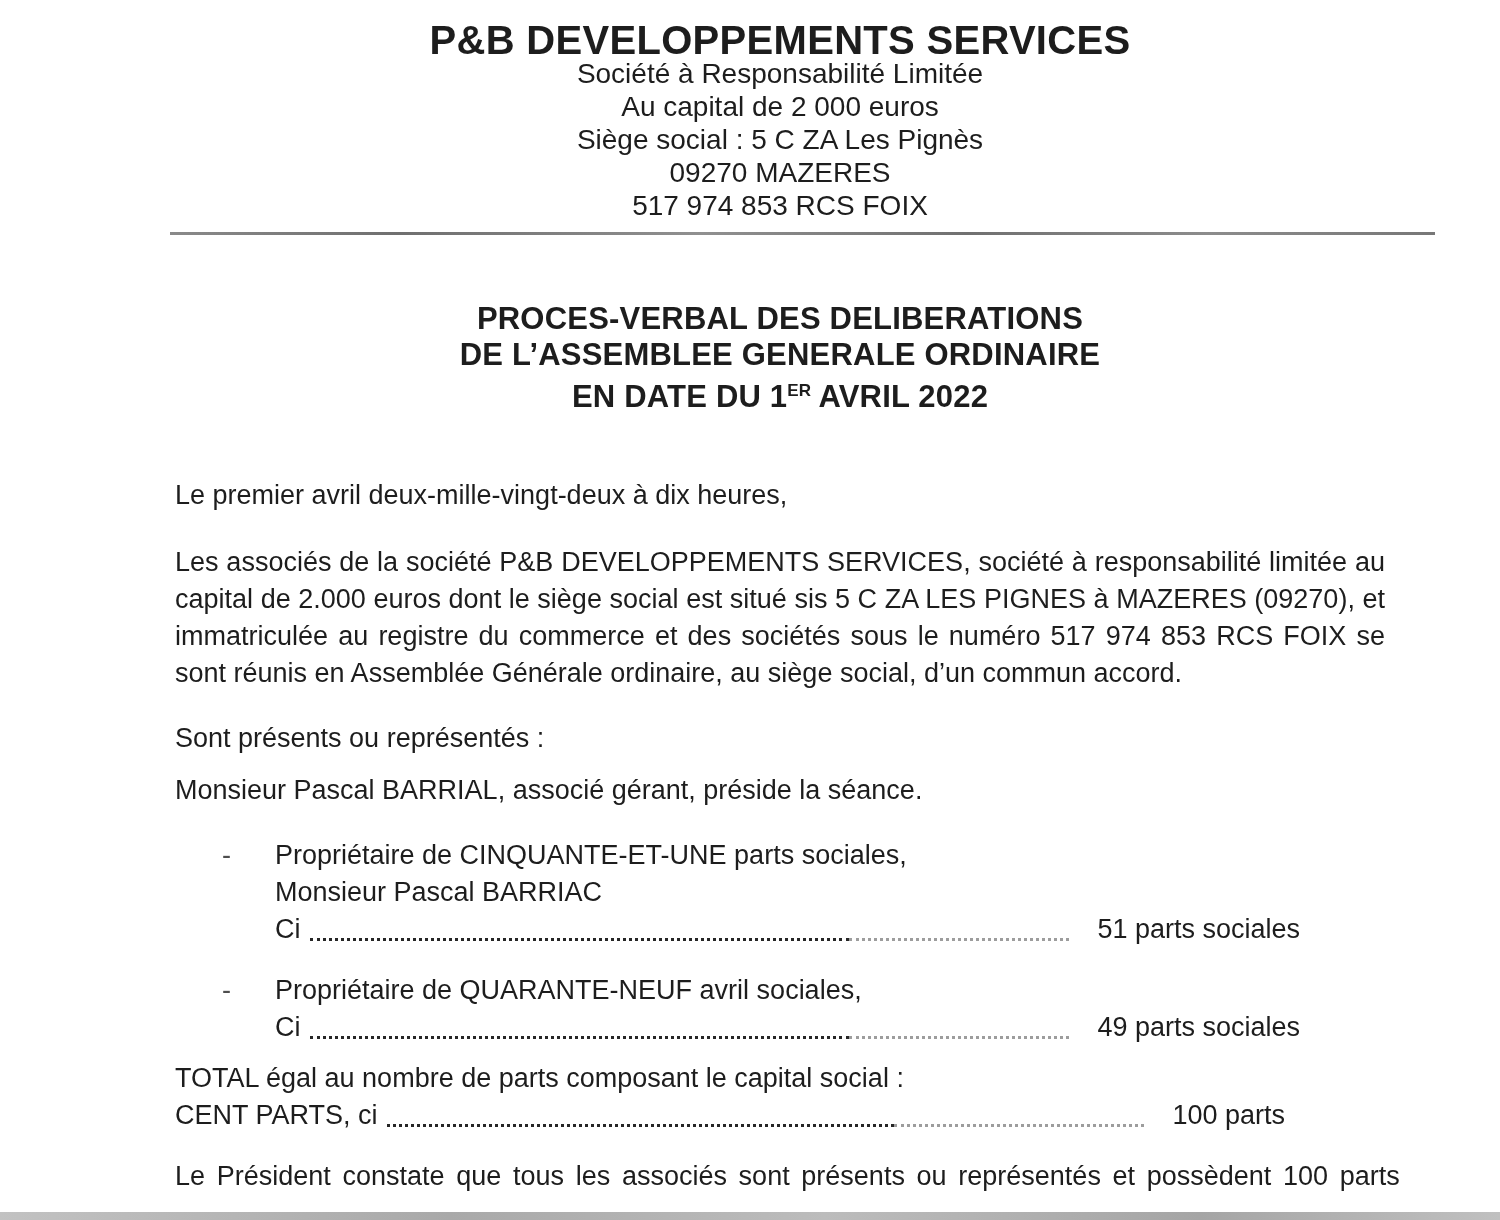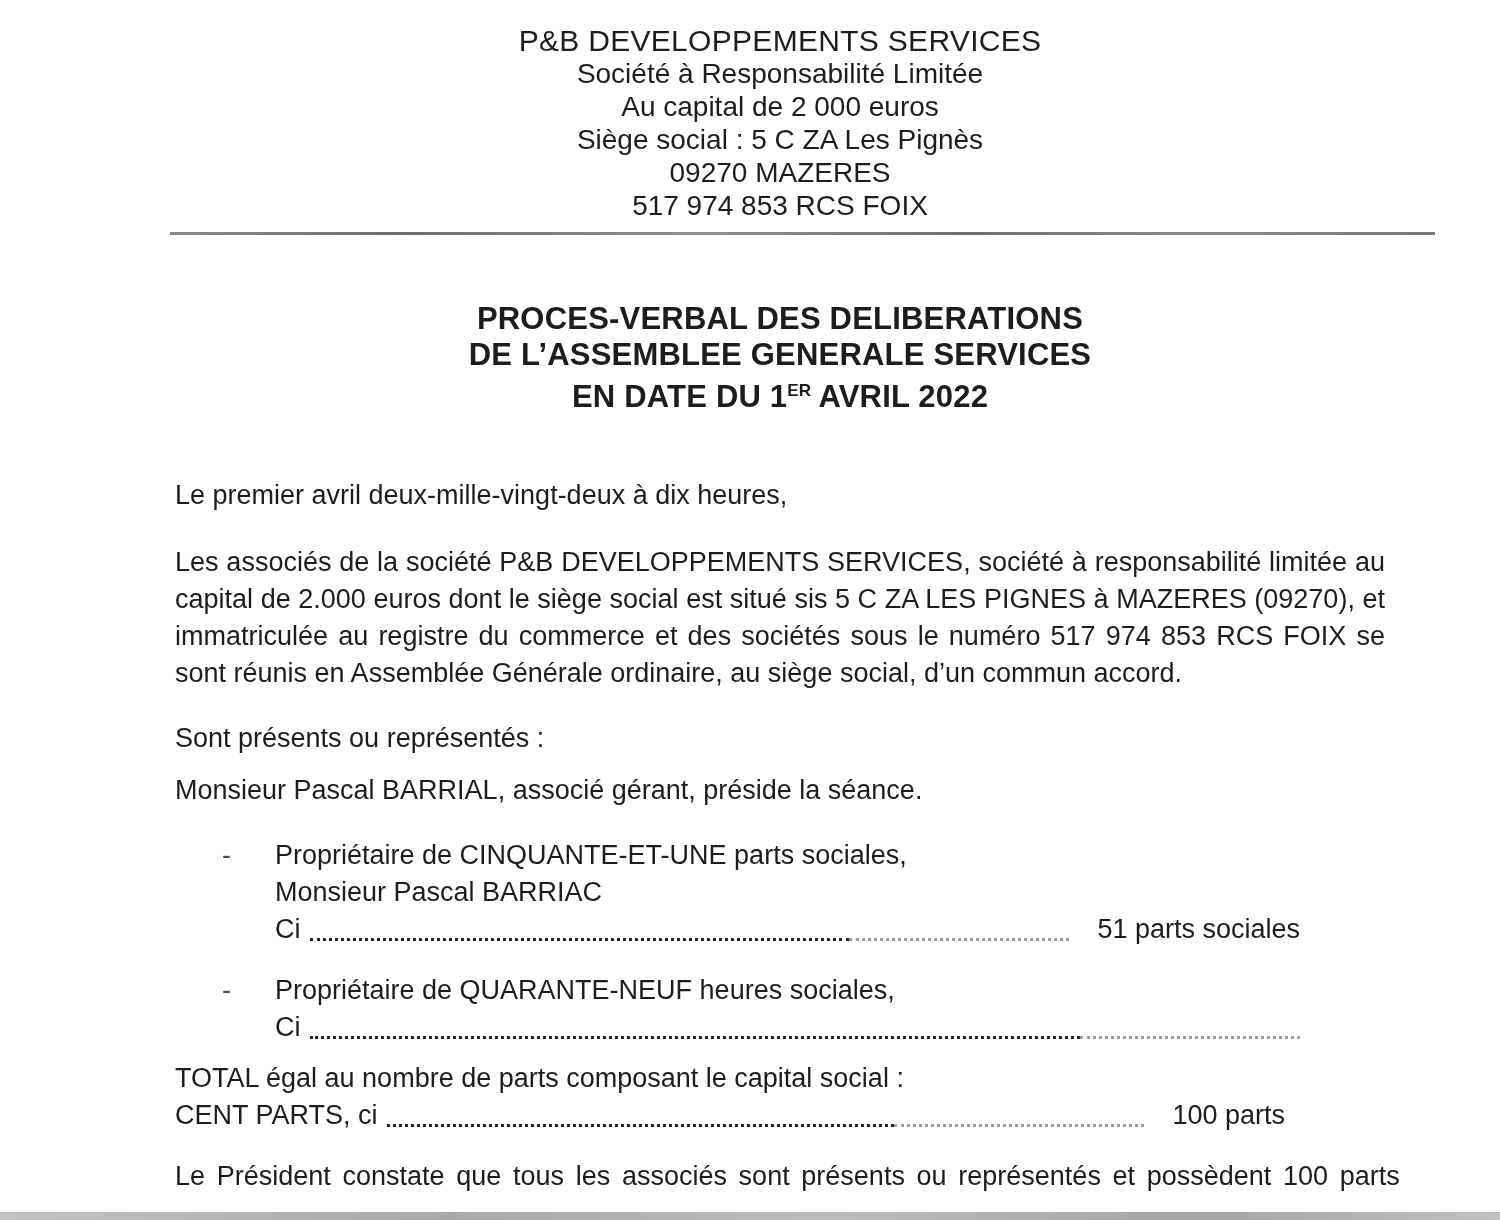--- a/index.html
+++ b/index.html
@@ -16,22 +16,22 @@
   .content { padding: 0 115px 0 175px; }
 
   
   .header {
     margin-top: 24px;
     text-align: center;
     font-size: 28px;
     line-height: 33px;
   }
   .header .company {
-    font-size: 30px;
-    font-weight: normal;
+    font-size: 40px;
+    font-weight: bold;
     letter-spacing: 0.3px;
   }
 
   .divider {
     margin: 10px -50px 0 -5px;
     height: 3px;
     border: none;
     background: linear-gradient(90deg, #8a8a8a, #6f6f6f 18%, #909090 42%, #707070 63%, #8c8c8c 82%, #777777);
   }
 
@@ -109,21 +109,21 @@
       <div>Au capital de 2 000 euros</div>
       <div>Siège social : 5 C ZA Les Pignès</div>
       <div>09270 MAZERES</div>
       <div>517 974 853 RCS FOIX</div>
     </div>
 
     <hr class="divider">
 
     <div class="doc-title">
       <div>PROCES-VERBAL DES DELIBERATIONS</div>
-      <div>DE L’ASSEMBLEE GENERALE SERVICES</div>
+      <div>DE L’ASSEMBLEE GENERALE ORDINAIRE</div>
       <div><span>EN DATE DU 1</span><sup>ER</sup><span class="after-sup">AVRIL 2022</span></div>
     </div>
 
     <p class="bodytext p-date">Le premier avril deux-mille-vingt-deux à dix heures,</p>
 
     <p class="bodytext p-intro">Les associés de la société P&amp;B DEVELOPPEMENTS SERVICES, société à responsabilité limitée au capital de 2.000 euros dont le siège social est situé sis 5 C ZA LES PIGNES à MAZERES (09270), et immatriculée au registre du commerce et des sociétés sous le numéro 517 974 853 RCS FOIX se sont réunis en Assemblée Générale ordinaire, au siège social, d’un commun accord.</p>
 
     <p class="bodytext p-label">Sont présents ou représentés :</p>
 
     <p class="bodytext p-president">Monsieur Pascal BARRIAL, associé gérant, préside la séance.</p>
@@ -138,25 +138,26 @@
           <span class="dots dots-dark"></span>
           <span class="dots dots-light"></span>
           <span class="leader-value">51 parts sociales</span>
         </div>
       </div>
     </div>
 
     <div class="bodytext attendee attendee-2">
       <div class="bullet">-</div>
       <div class="att-body">
-        <div>Propriétaire de QUARANTE-NEUF heures sociales,</div>
+        <div>Propriétaire de QUARANTE-NEUF avril sociales,</div>
         <div class="leader-row item-row">
           <span>Ci</span>
           <span class="dots dots-dark"></span>
           <span class="dots dots-light"></span>
+          <span class="leader-value">49 parts sociales</span>
         </div>
       </div>
     </div>
 
     <div class="bodytext total-block">
       <div>TOTAL égal au nombre de parts composant le capital social :</div>
       <div class="leader-row total-row">
         <span>CENT PARTS, ci</span>
         <span class="dots dots-dark"></span>
         <span class="dots dots-light"></span>

